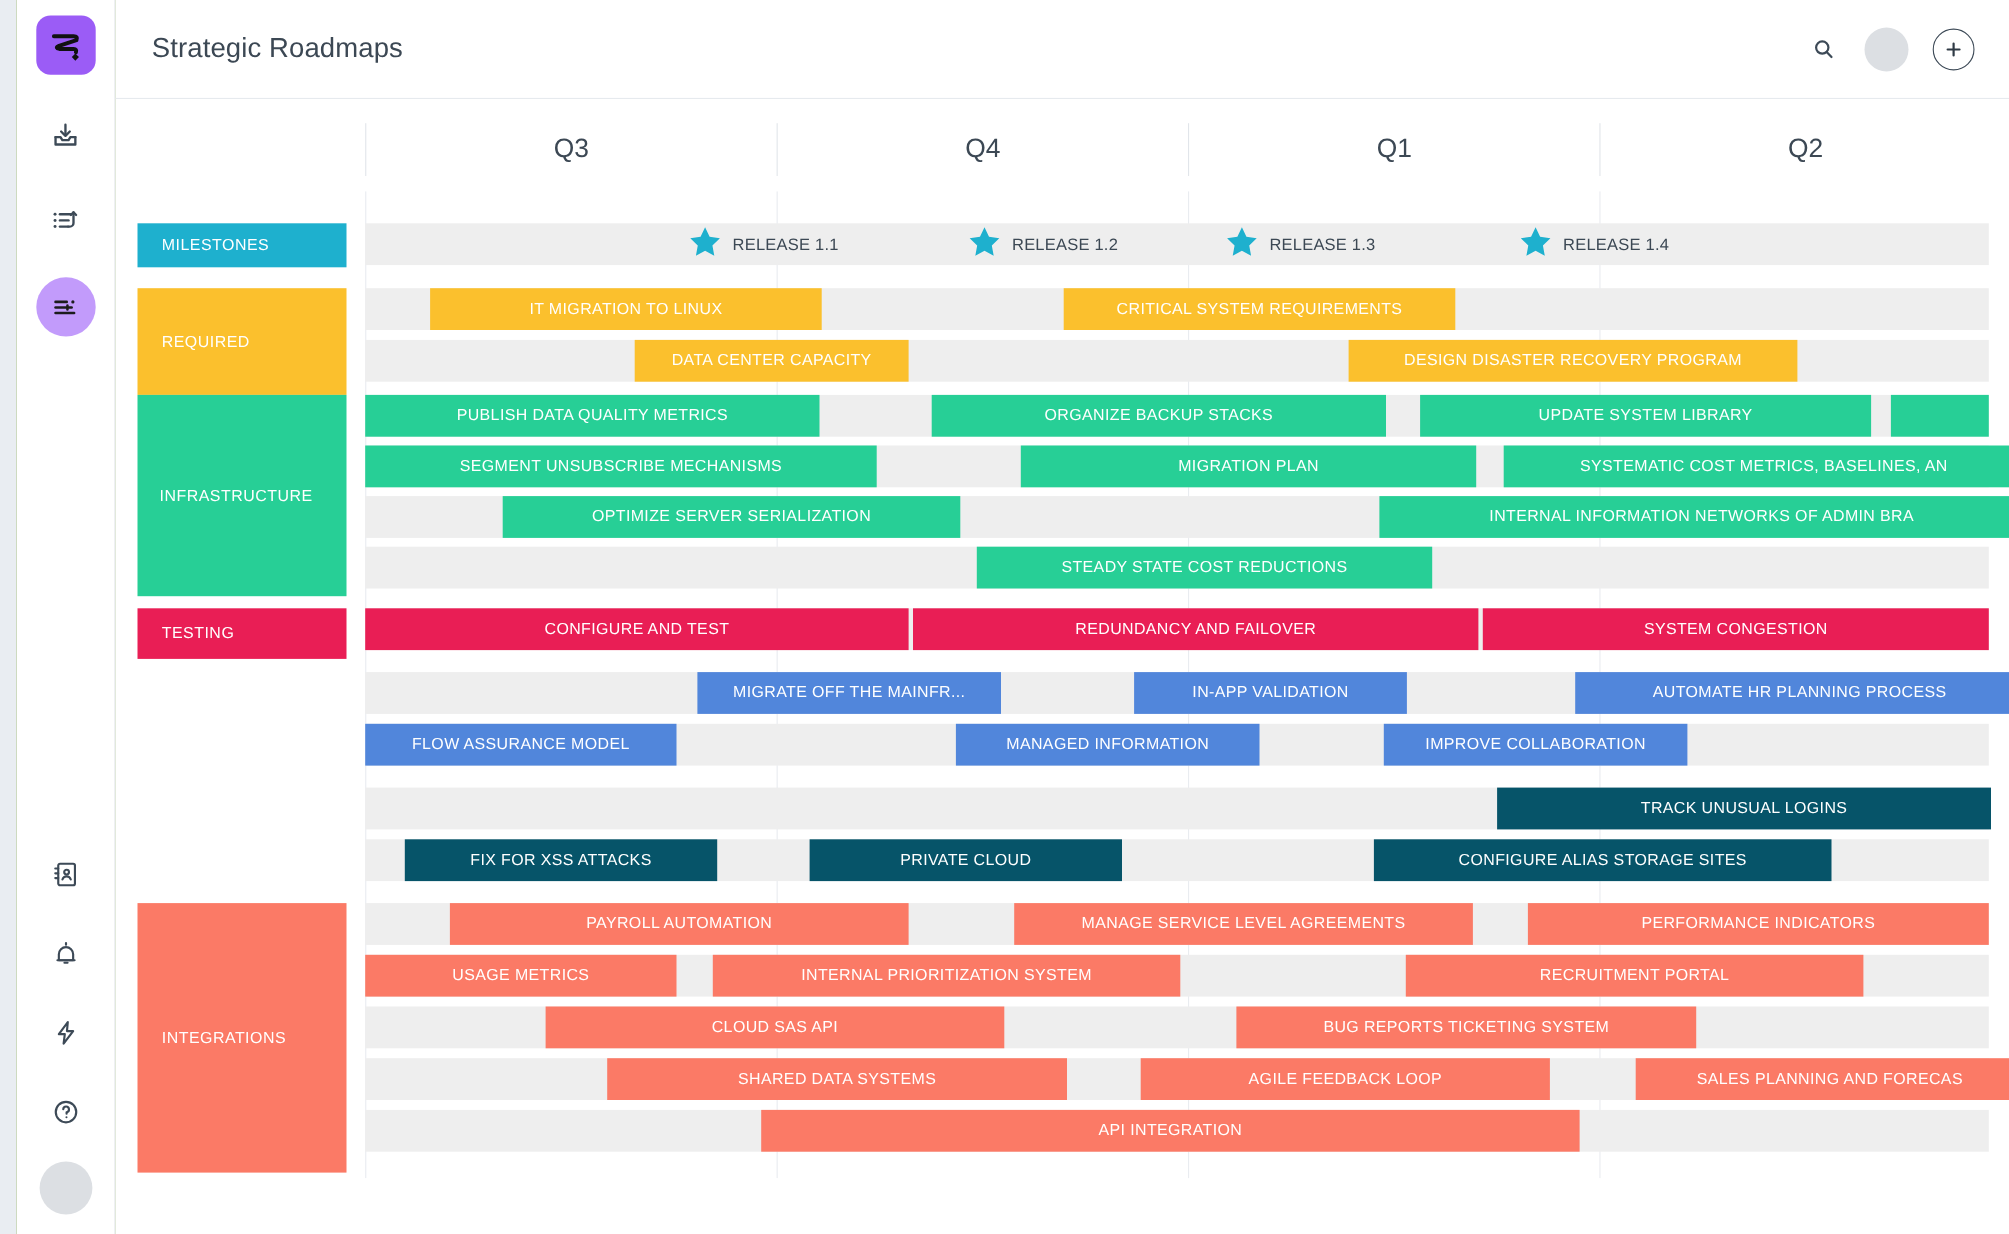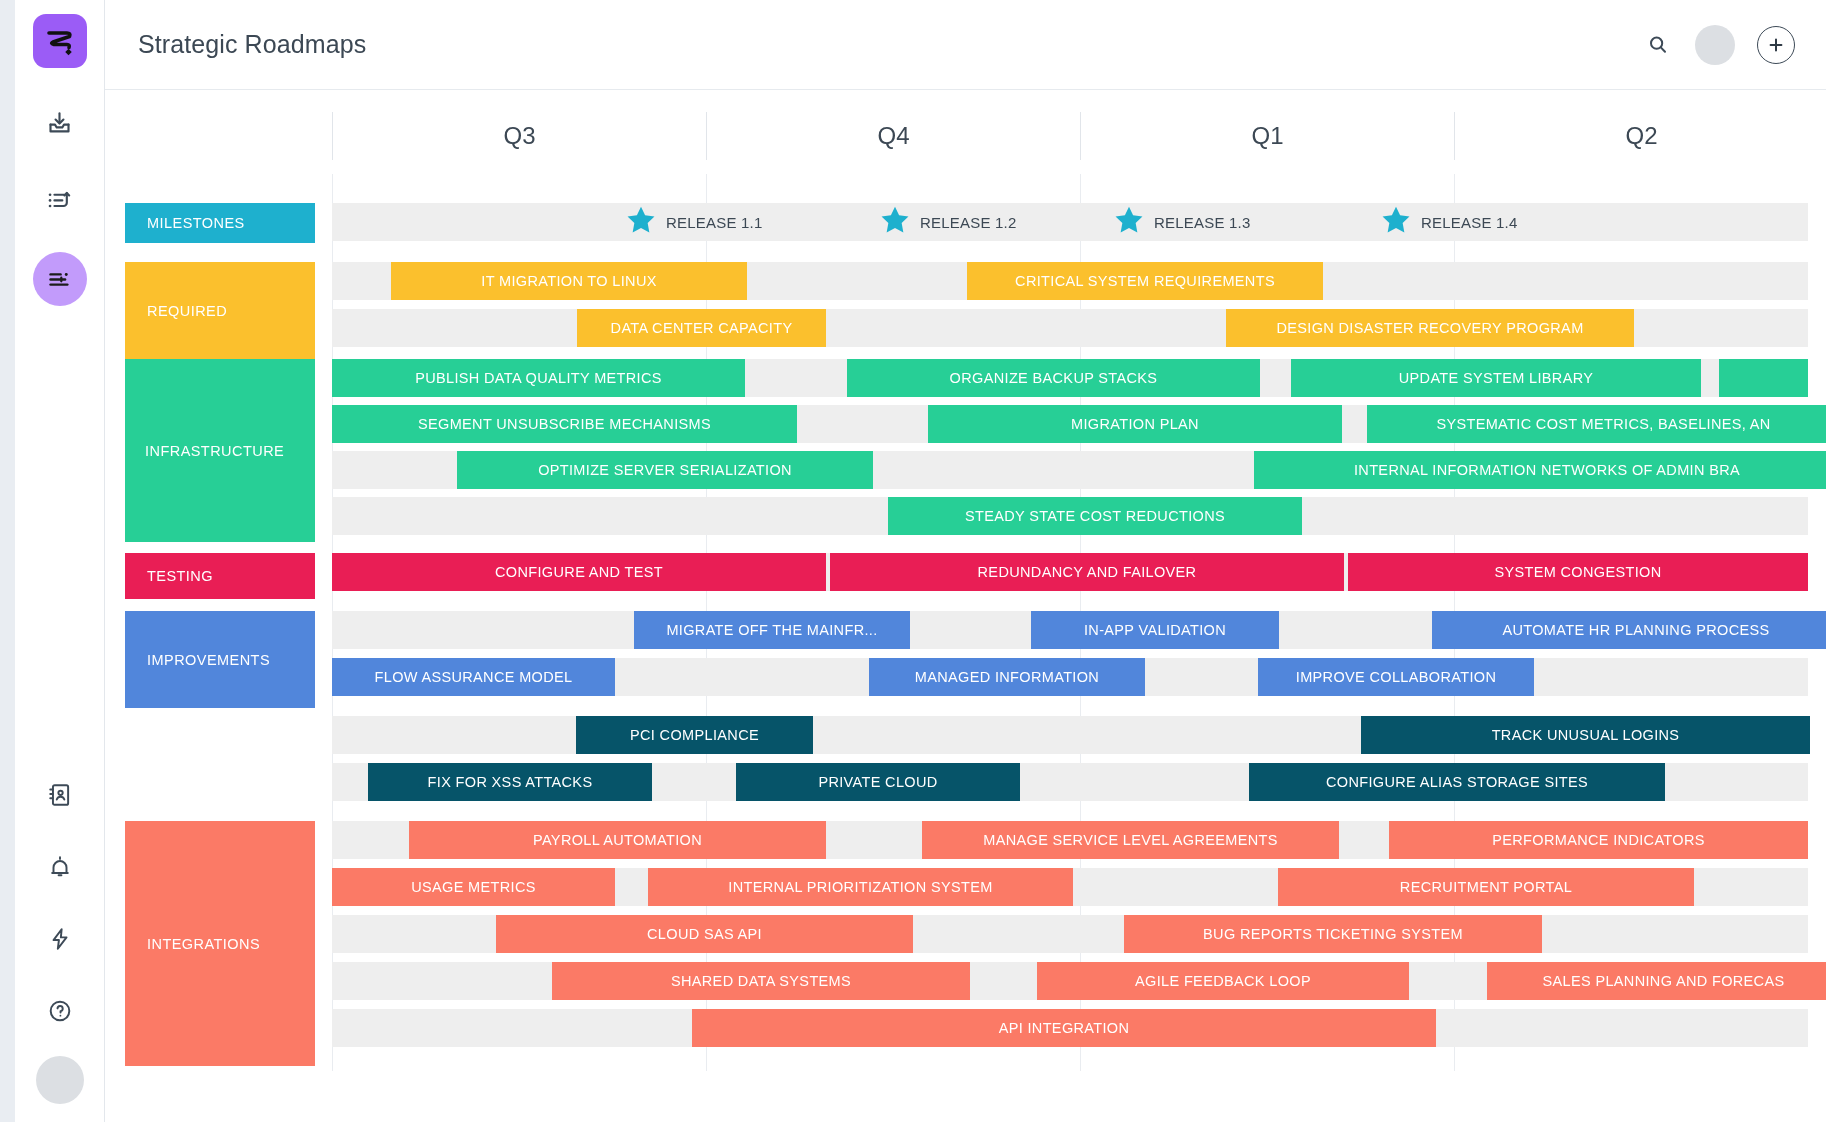--- a/index.html
+++ b/index.html
@@ -376,33 +376,29 @@
           <div class="bar" style="left: 1149px; width: 586px; top: 361px; background: rgb(39, 207, 150);">INTERNAL INFORMATION NETWORKS OF ADMIN BRA</div>
           <div class="row-strip" style="left: 227px; width: 1476px; top: 407px;"></div>
           <div class="bar" style="left: 783px; width: 414px; top: 407px; background: rgb(39, 207, 150);">STEADY STATE COST REDUCTIONS</div>
           <div class="lane-label" style="top: 463px; height: 46px; background: rgb(233, 30, 85);">
             <span>TESTING</span>
           </div>
           <div class="row-strip" style="left: 227px; width: 1476px; top: 463px;"></div>
           <div class="bar" style="left: 227px; width: 494px; top: 463px; background: rgb(233, 30, 85);">CONFIGURE AND TEST</div>
           <div class="bar" style="left: 725px; width: 514px; top: 463px; background: rgb(233, 30, 85);">REDUNDANCY AND FAILOVER</div>
           <div class="bar" style="left: 1243px; width: 460px; top: 463px; background: rgb(233, 30, 85);">SYSTEM CONGESTION</div>
-          <div class="lane-label" style="top: 521px; height: 97px; background: rgb(81, 134, 219);">
-            <span>IMPROVEMENTS</span>
-          </div>
           <div class="row-strip" style="left: 227px; width: 1476px; top: 521px;"></div>
           <div class="bar" style="left: 529px; width: 276px; top: 521px; background: rgb(81, 134, 219);">MIGRATE OFF THE MAINFR...</div>
           <div class="bar" style="left: 926px; width: 248px; top: 521px; background: rgb(81, 134, 219);">IN-APP VALIDATION</div>
           <div class="bar" style="left: 1327px; width: 408px; top: 521px; background: rgb(81, 134, 219);">AUTOMATE HR PLANNING PROCESS</div>
           <div class="row-strip" style="left: 227px; width: 1476px; top: 568px;"></div>
           <div class="bar" style="left: 227px; width: 283px; top: 568px; background: rgb(81, 134, 219);">FLOW ASSURANCE MODEL</div>
           <div class="bar" style="left: 764px; width: 276px; top: 568px; background: rgb(81, 134, 219);">MANAGED INFORMATION</div>
           <div class="bar" style="left: 1153px; width: 276px; top: 568px; background: rgb(81, 134, 219);">IMPROVE COLLABORATION</div>
           <div class="row-strip" style="left: 227px; width: 1476px; top: 626px;"></div>
-          <div class="bar" style="left: 471px; width: 237px; top: 626px; background: rgb(6, 84, 105);">PCI COMPLIANCE</div>
           <div class="bar" style="left: 1256px; width: 449px; top: 626px; background: rgb(6, 84, 105);">TRACK UNUSUAL LOGINS</div>
           <div class="row-strip" style="left: 227px; width: 1476px; top: 673px;"></div>
           <div class="bar" style="left: 263px; width: 284px; top: 673px; background: rgb(6, 84, 105);">FIX FOR XSS ATTACKS</div>
           <div class="bar" style="left: 631px; width: 284px; top: 673px; background: rgb(6, 84, 105);">PRIVATE CLOUD</div>
           <div class="bar" style="left: 1144px; width: 416px; top: 673px; background: rgb(6, 84, 105);">CONFIGURE ALIAS STORAGE SITES</div>
           <div class="lane-label" style="top: 731px; height: 245px; background: rgb(251, 122, 102);">
             <span>INTEGRATIONS</span>
           </div>
           <div class="row-strip" style="left: 227px; width: 1476px; top: 731px;"></div>
           <div class="bar" style="left: 304px; width: 417px; top: 731px; background: rgb(251, 122, 102);">PAYROLL AUTOMATION</div>

